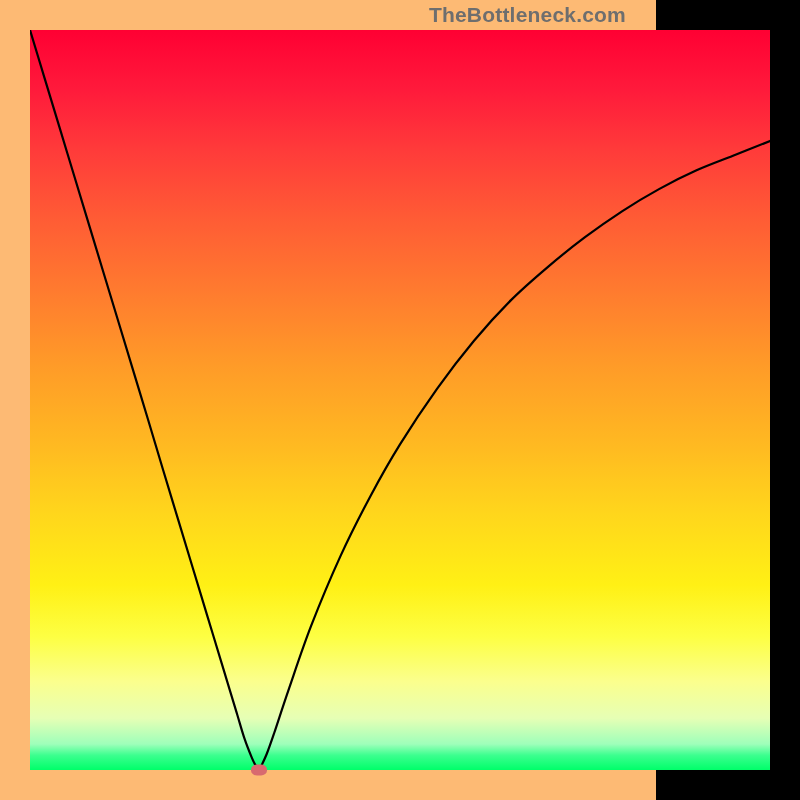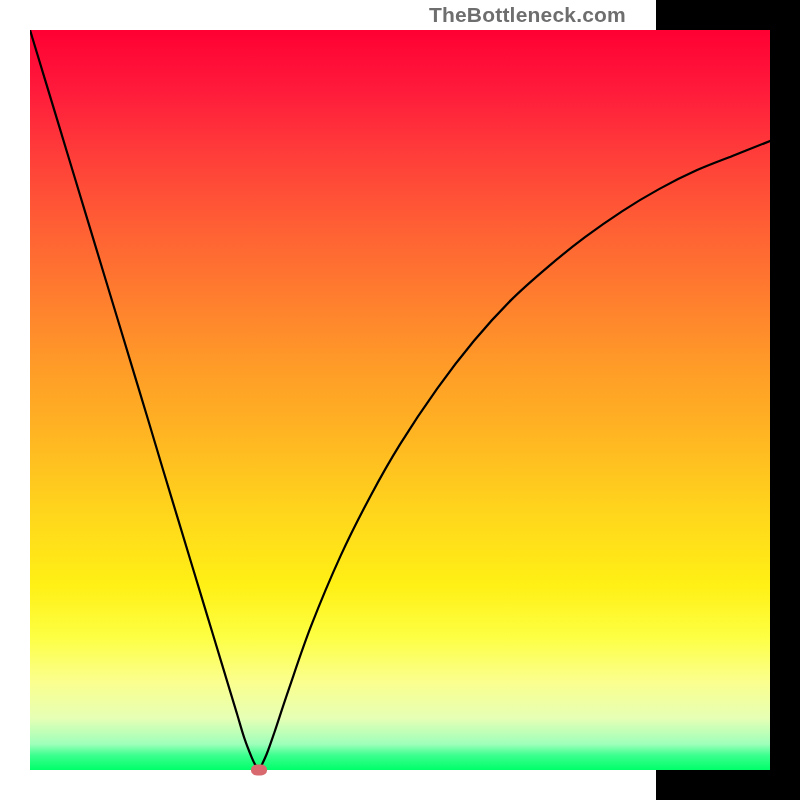--- a/index.html
+++ b/index.html
@@ -8,21 +8,21 @@
     width: 800px;
     height: 800px;
     overflow: hidden;
     background: #000;
     font-family: Arial, Helvetica, sans-serif;
   }
   .frame {
     position: relative;
     width: 656px;
     height: 800px;
-    background: #ffffff;
+    background: #fdba74;
   }
   .plot-area {
     position: absolute;
     left: 30px;
     top: 30px;
     width: 740px;
     height: 740px;
     background: linear-gradient(to bottom,
       #ff0033 0%,
       #ff1a3b 8%,

